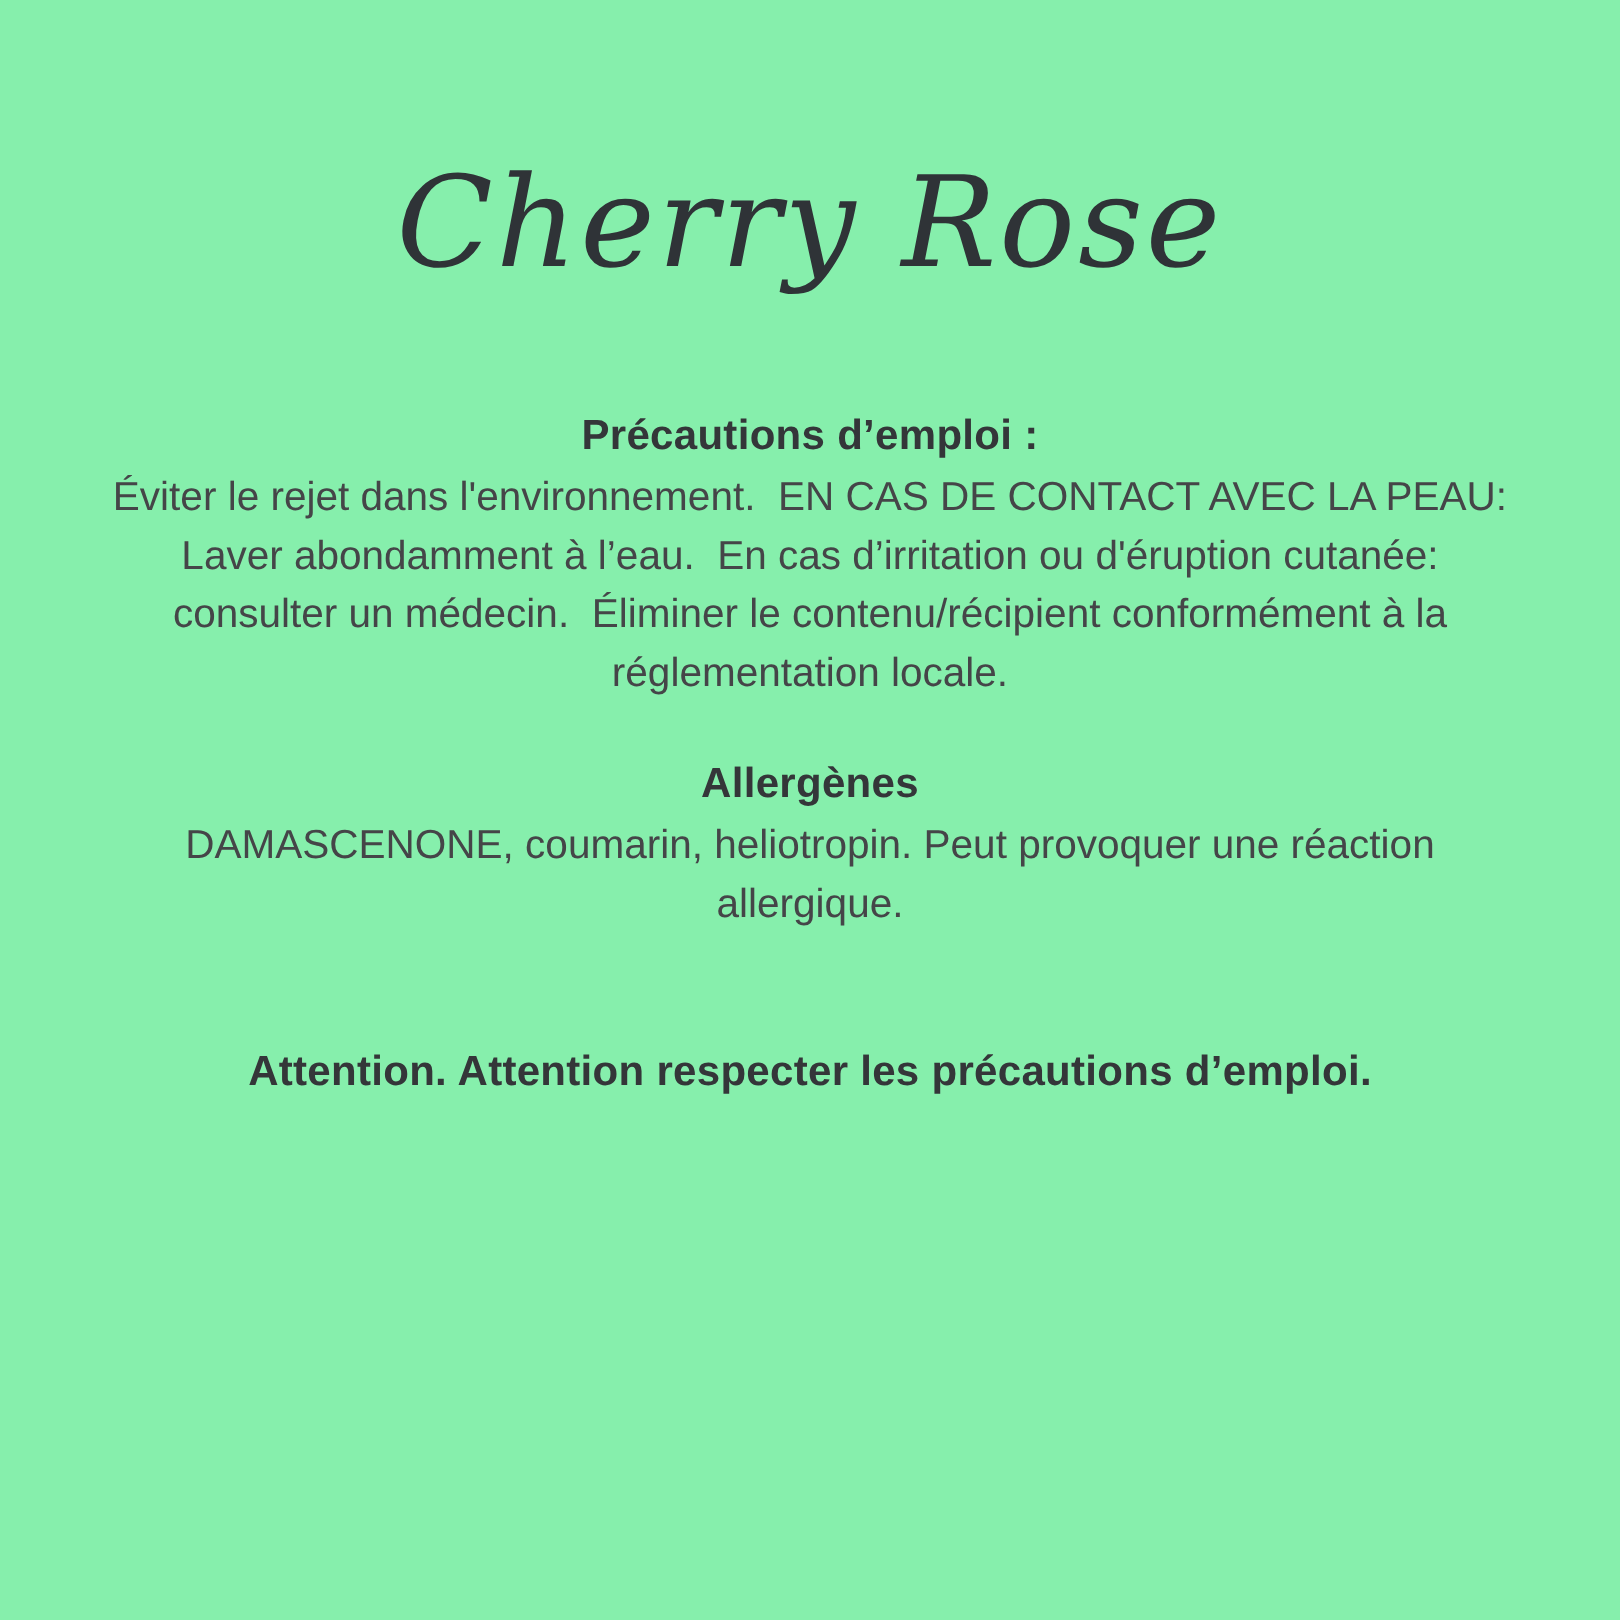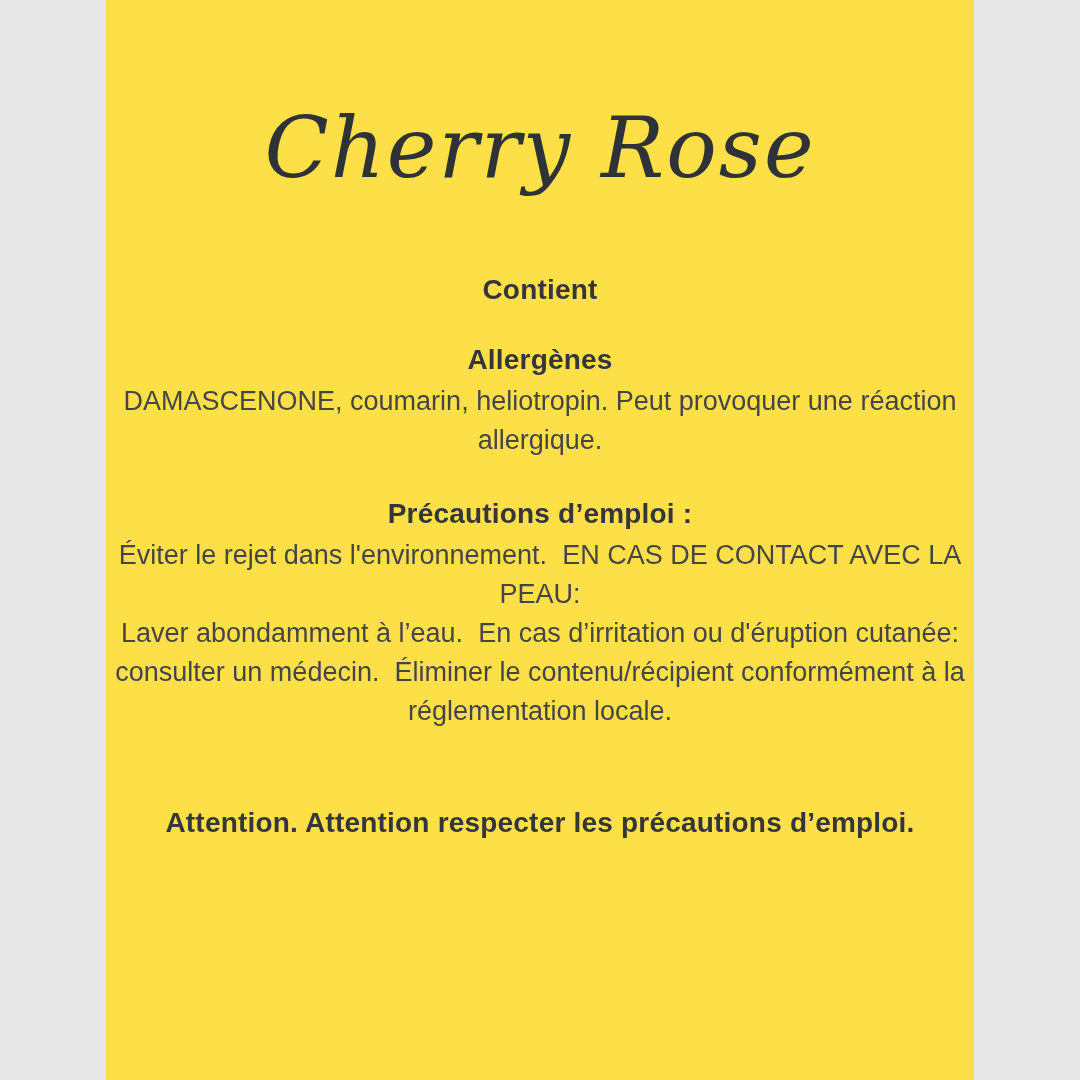--- a/index.html
+++ b/index.html
@@ -2,24 +2,24 @@
 <html><head>
 <meta charset="utf-8">
 <style>
   html, body {
     margin: 0;
     padding: 0;
     background: #e8e8e8;
   }
   .canvas {
     position: relative;
-    width: 868px;
+    width: 1080px;
     height: 1080px;
     margin: 0 auto;
-    background: #fde047;
+    background: #86efac;
     overflow: hidden;
     font-family: "Liberation Sans", sans-serif;
     color: #3b3e42;
     text-align: center;
   }
   .title {
     margin-top: 68px;
     font-family: "DejaVu Serif", serif;
     font-style: italic;
     font-weight: 400;
@@ -71,33 +71,32 @@
   }
 </style>
 </head>
 <body>
 
 <div class="canvas">
 
   <div class="title">Cherry Rose</div>
 
   <div class="section">
-    <h2>Contient</h2>
-  </div>
-
-  <div class="section tight">
-    <h2>Allergènes</h2>
-    <p>DAMASCENONE, coumarin, heliotropin. Peut provoquer une réaction
-allergique.</p>
   </div>
 
   <div class="section tight">
     <h2>Précautions d’emploi :</h2>
     <p>Éviter le rejet dans l'environnement.&nbsp; EN CAS DE CONTACT AVEC LA PEAU:
 Laver abondamment à l’eau.&nbsp; En cas d’irritation ou d'éruption cutanée:
 consulter un médecin.&nbsp; Éliminer le contenu/récipient conformément à la
 réglementation locale.</p>
   </div>
 
+  <div class="section tight">
+    <h2>Allergènes</h2>
+    <p>DAMASCENONE, coumarin, heliotropin. Peut provoquer une réaction
+allergique.</p>
+  </div>
+
   <p class="warning">Attention. Attention respecter les précautions d’emploi.</p>
 
 
 </div>
 
 </body></html>

